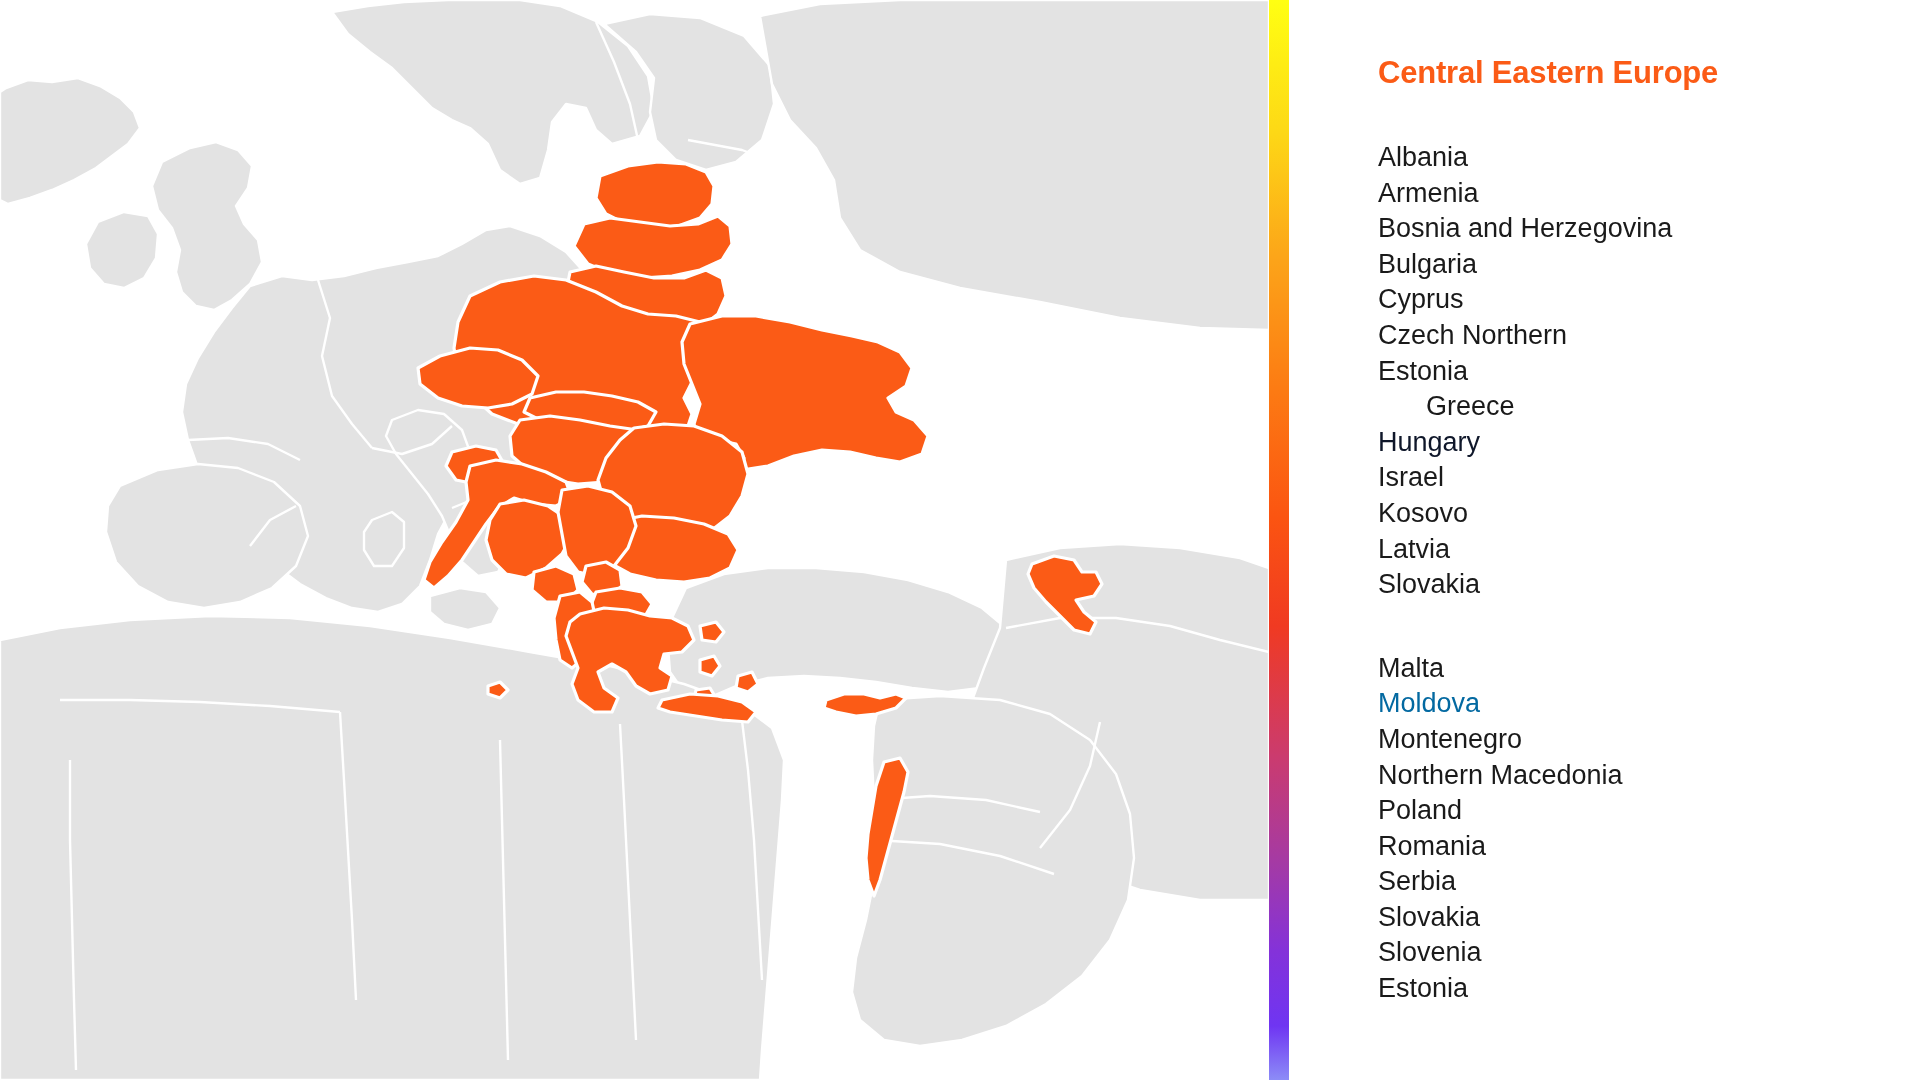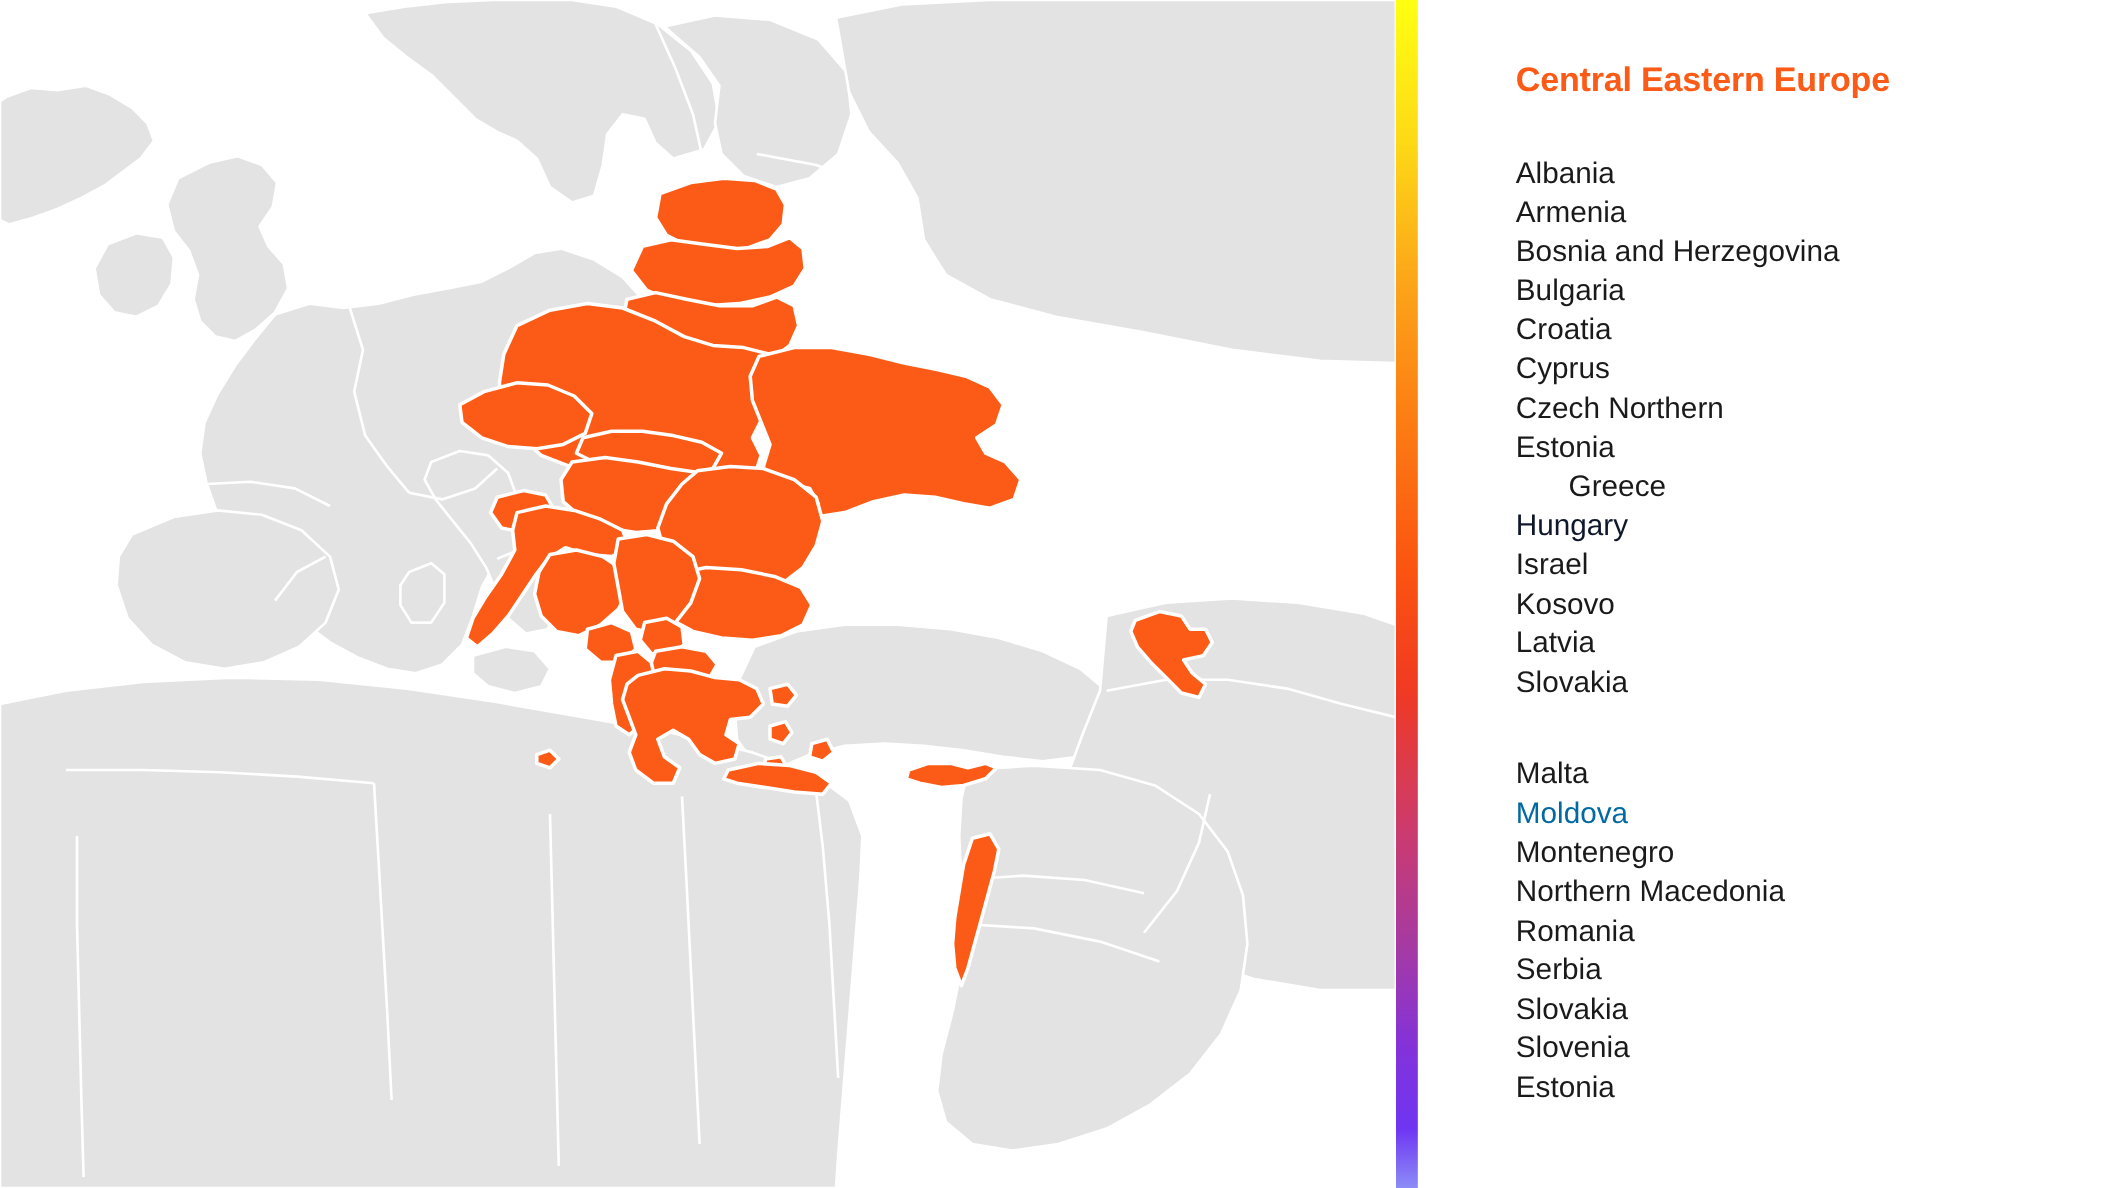--- a/index.html
+++ b/index.html
@@ -285,34 +285,34 @@
     <rect x="0" y="0" width="20" height="1080" fill="url(#plasma-rev)"></rect>
   </svg>
 
   <div id="legend-panel">
     <div id="legend-title" style="color: rgb(251, 91, 22);">Central Eastern Europe</div>
     <ul id="country-list">
         <li style="color: rgb(26, 26, 26);">Albania</li>
         <li style="color: rgb(26, 26, 26);">Armenia</li>
         <li style="color: rgb(26, 26, 26);">Bosnia and Herzegovina</li>
         <li style="color: rgb(26, 26, 26);">Bulgaria</li>
-        <li style="color: rgb(26, 26, 26);">Croatia</li>
         <li style="color: rgb(26, 26, 26);">Cyprus</li>
         <li style="color: rgb(26, 26, 26);">Czech Northern</li>
         <li style="color: rgb(26, 26, 26);">Estonia</li>
         <li style="color: rgb(26, 26, 26); margin-left: 48px;">Greece</li>
         <li style="color: #0f172a;">Hungary</li>
         <li style="color: rgb(26, 26, 26);">Israel</li>
         <li style="color: rgb(26, 26, 26);">Kosovo</li>
         <li style="color: rgb(26, 26, 26);">Latvia</li>
         <li style="color: rgb(26, 26, 26);">Slovakia</li>
         <li style="color: rgb(26, 26, 26); margin-top: 48px;">Malta</li>
         <li style="color: #0369a1;">Moldova</li>
         <li style="color: rgb(26, 26, 26);">Montenegro</li>
         <li style="color: rgb(26, 26, 26);">Northern Macedonia</li>
+        <li style="color: rgb(26, 26, 26);">Poland</li>
         <li style="color: rgb(26, 26, 26);">Romania</li>
         <li style="color: rgb(26, 26, 26);">Serbia</li>
         <li style="color: rgb(26, 26, 26);">Slovakia</li>
         <li style="color: rgb(26, 26, 26);">Slovenia</li>
         <li style="color: rgb(26, 26, 26);">Estonia</li>
       </ul>
   </div>
 
 </div>
 

